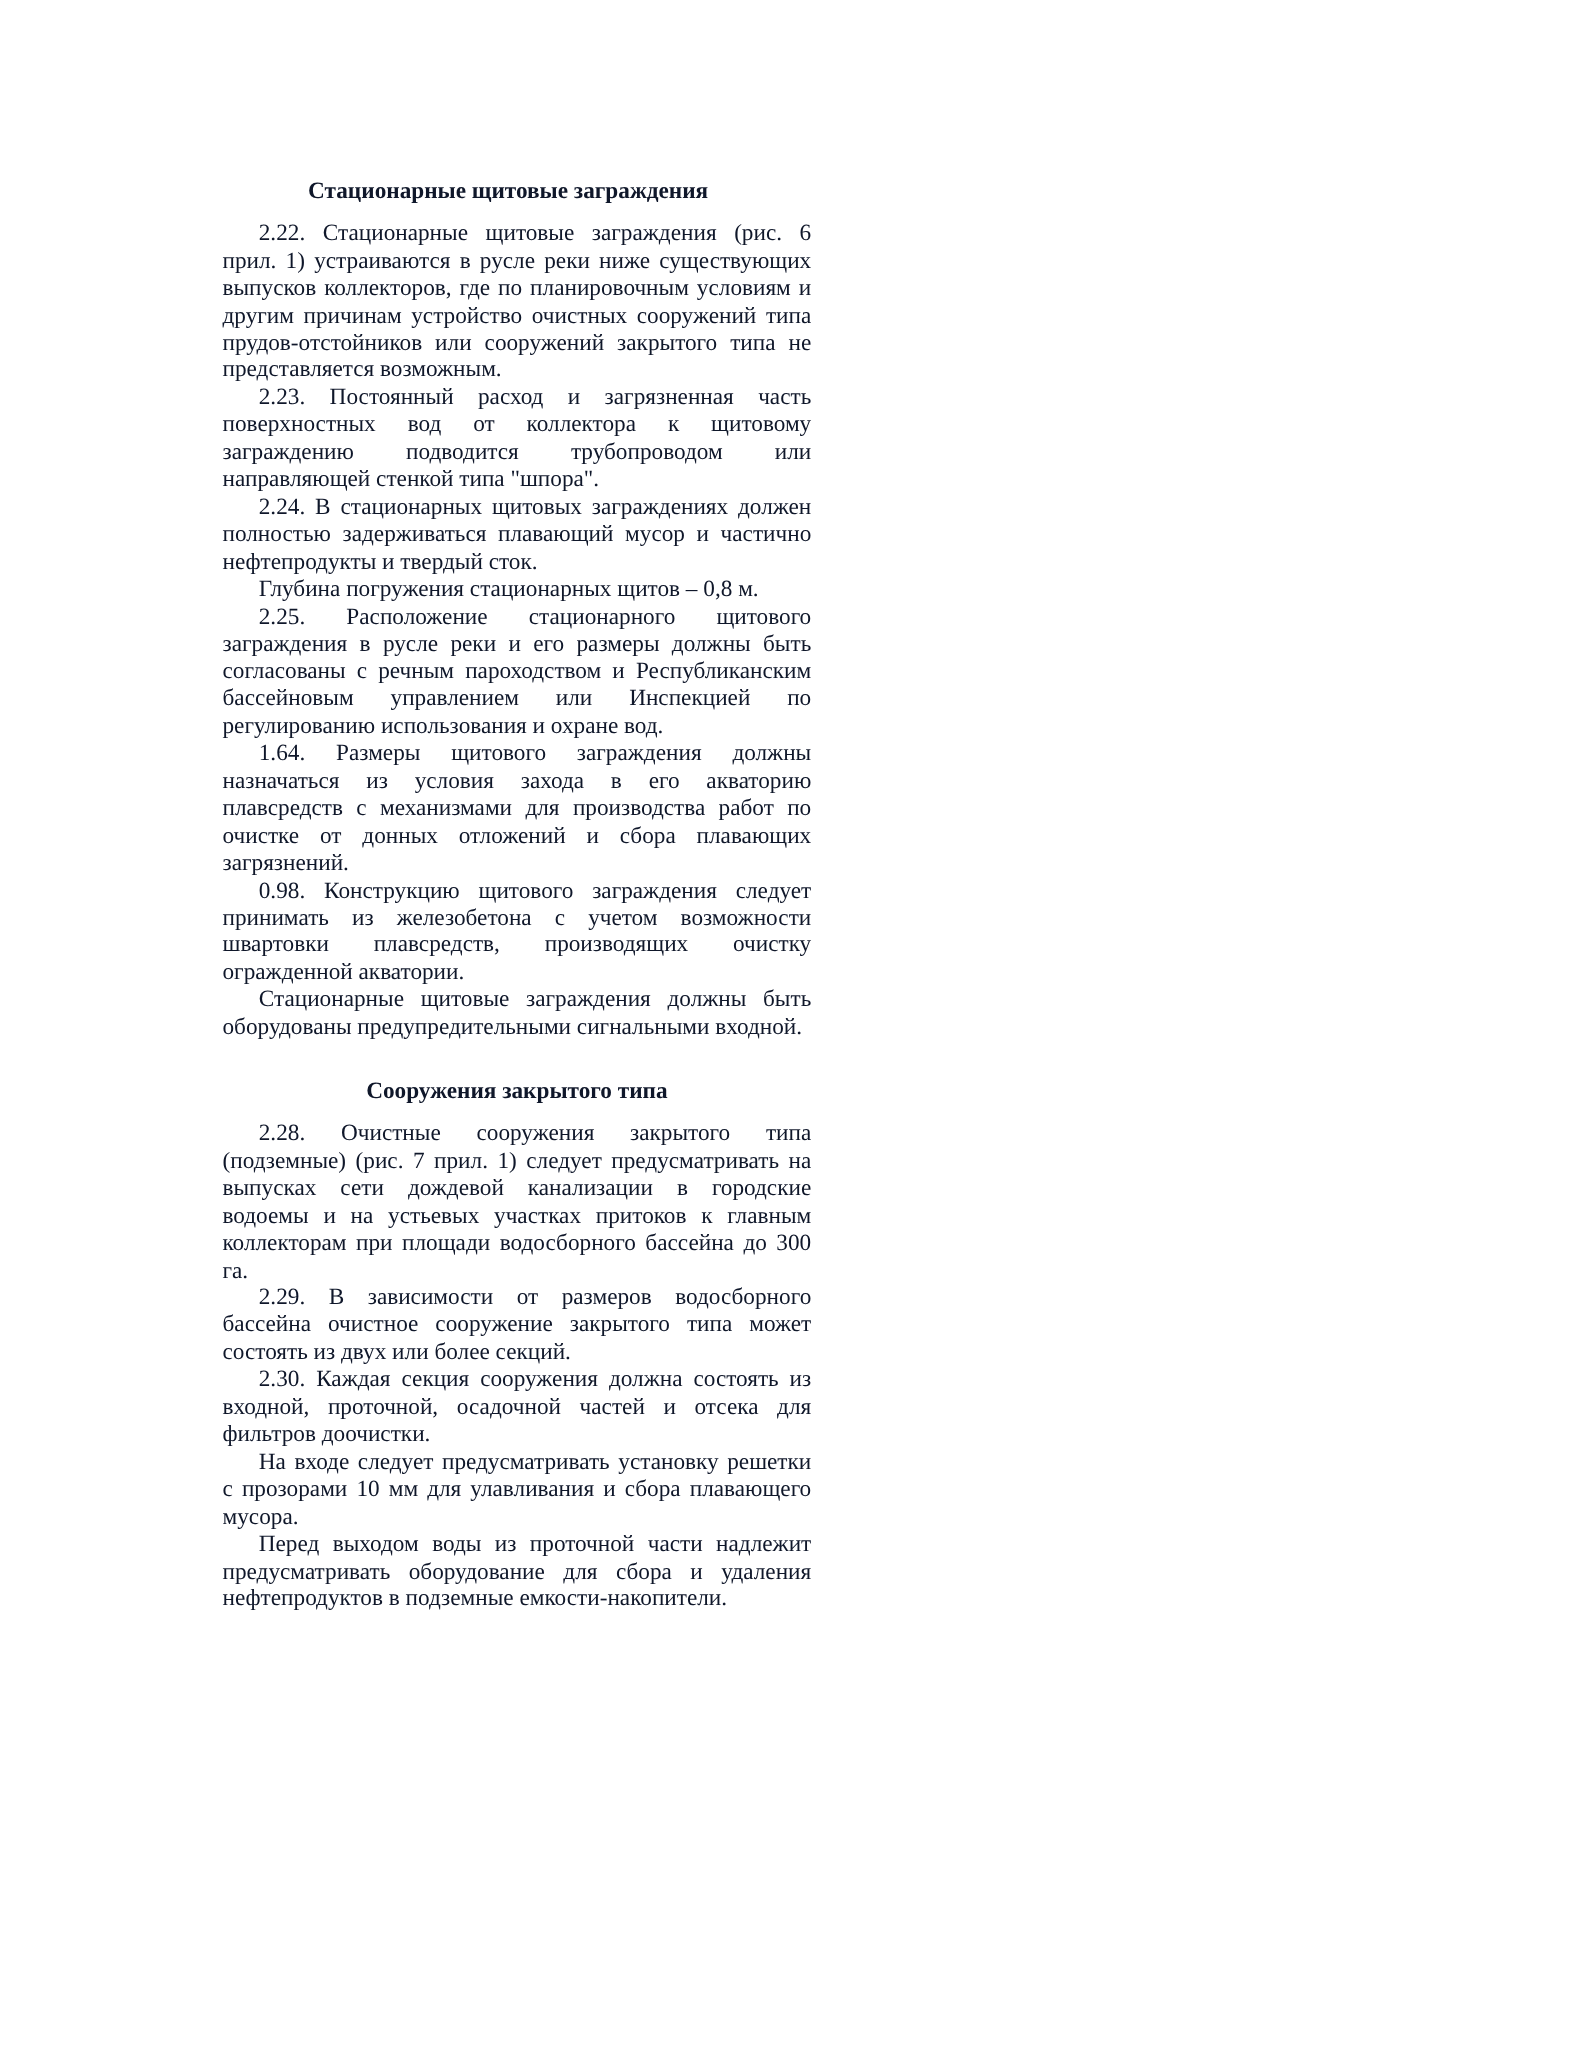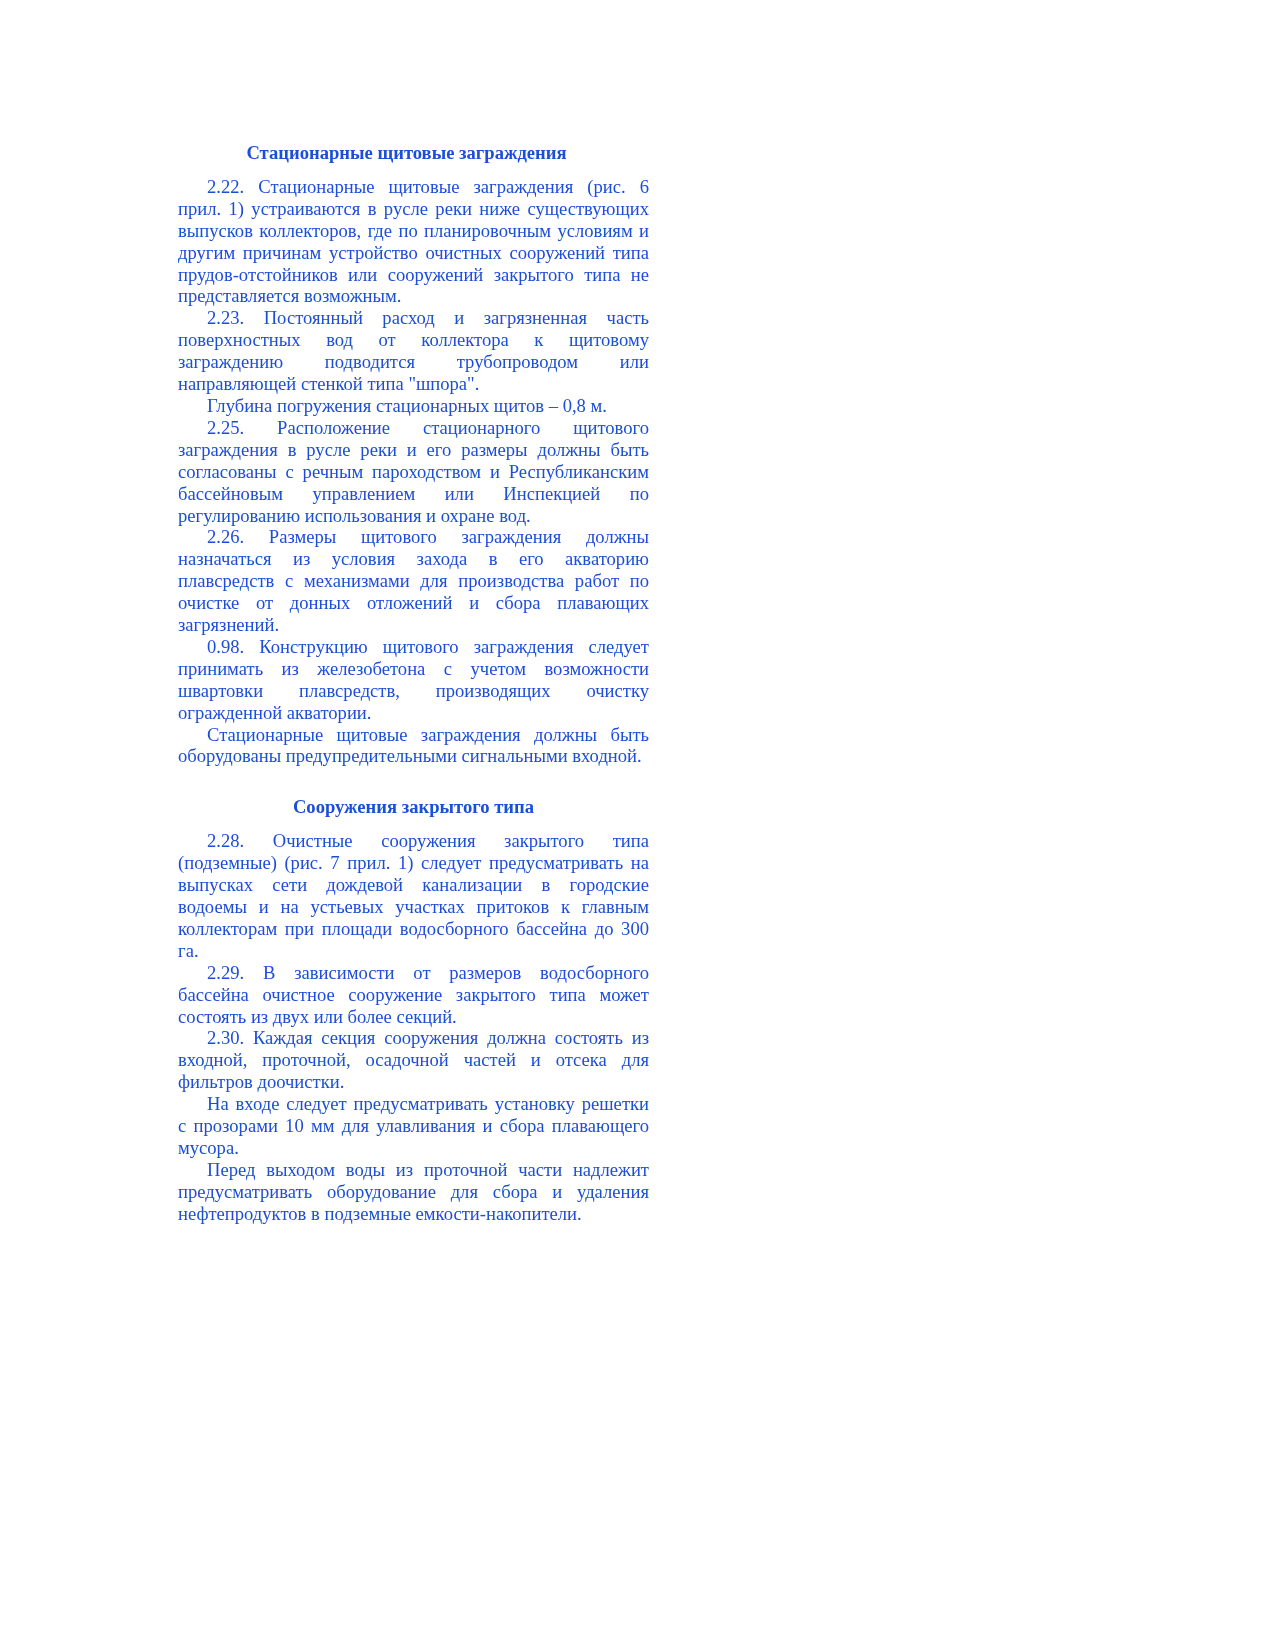--- a/index.html
+++ b/index.html
@@ -14,21 +14,21 @@
       overflow: hidden;
     }
     .page {
       position: absolute;
       left: 178px;
       top: 142px;
       width: 471px;
       font-family: "Liberation Serif", serif;
       font-size: 18.6px;
       line-height: 21.9px;
-      color: #1d4ed8;
+      color: #0f172a;
     }
     .heading {
       font-weight: bold;
       text-align: center;
       margin: 0;
       padding-left: 0;
     }
     .heading.h1 {
       margin-left: -14px;
       margin-bottom: 12px;
@@ -45,23 +45,24 @@
   </style>
 </head>
 <body>
 
 <div class="page">
 
   <div class="section">
     <p class="heading h1">Стационарные щитовые заграждения</p>
     <p class="para">2.22. Стационарные щитовые заграждения (рис. 6 прил. 1) устраиваются в русле реки ниже существующих выпусков коллекторов, где по планировочным условиям и другим причинам устройство очистных сооружений типа прудов-отстойников или сооружений закрытого типа не представляется возможным.</p>
     <p class="para">2.23. Постоянный расход и загрязненная часть поверхностных вод от коллектора к щитовому заграждению подводится трубопроводом или направляющей стенкой типа "шпора".</p>
+    <p class="para">2.24. В стационарных щитовых заграждениях должен полностью задерживаться плавающий мусор и частично нефтепродукты и твердый сток.</p>
     <p class="para">Глубина погружения стационарных щитов – 0,8 м.</p>
     <p class="para">2.25. Расположение стационарного щитового заграждения в русле реки и его размеры должны быть согласованы с речным пароходством и Республиканским бассейновым управлением или Инспекцией по регулированию использования и охране вод.</p>
-    <p class="para">2.26. Размеры щитового заграждения должны назначаться из условия захода в его акваторию плавсредств с механизмами для производства работ по очистке от донных отложений и сбора плавающих загрязнений.</p>
+    <p class="para">1.64. Размеры щитового заграждения должны назначаться из условия захода в его акваторию плавсредств с механизмами для производства работ по очистке от донных отложений и сбора плавающих загрязнений.</p>
     <p class="para">0.98. Конструкцию щитового заграждения следует принимать из железобетона с учетом возможности швартовки плавсредств, производящих очистку огражденной акватории.</p>
     <p class="para">Стационарные щитовые заграждения должны быть оборудованы предупредительными сигнальными входной.</p>
   </div>
 
   <div class="section">
     <p class="heading h2">Сооружения закрытого типа</p>
     <p class="para">2.28. Очистные сооружения закрытого типа (подземные) (рис. 7 прил. 1) следует предусматривать на выпусках сети дождевой канализации в городские водоемы и на устьевых участках притоков к главным коллекторам при площади водосборного бассейна до 300 га.</p>
     <p class="para">2.29. В зависимости от размеров водосборного бассейна очистное сооружение закрытого типа может состоять из двух или более секций.</p>
     <p class="para">2.30. Каждая секция сооружения должна состоять из входной, проточной, осадочной частей и отсека для фильтров доочистки.</p>
     <p class="para">На входе следует предусматривать установку решетки с прозорами 10 мм для улавливания и сбора плавающего мусора.</p>

